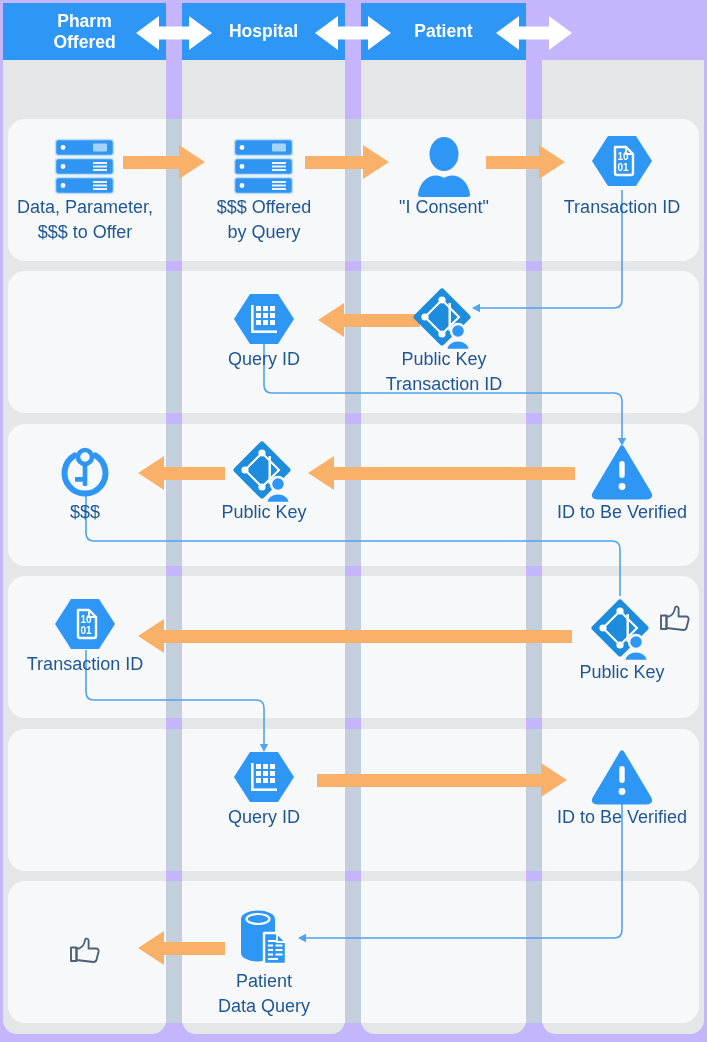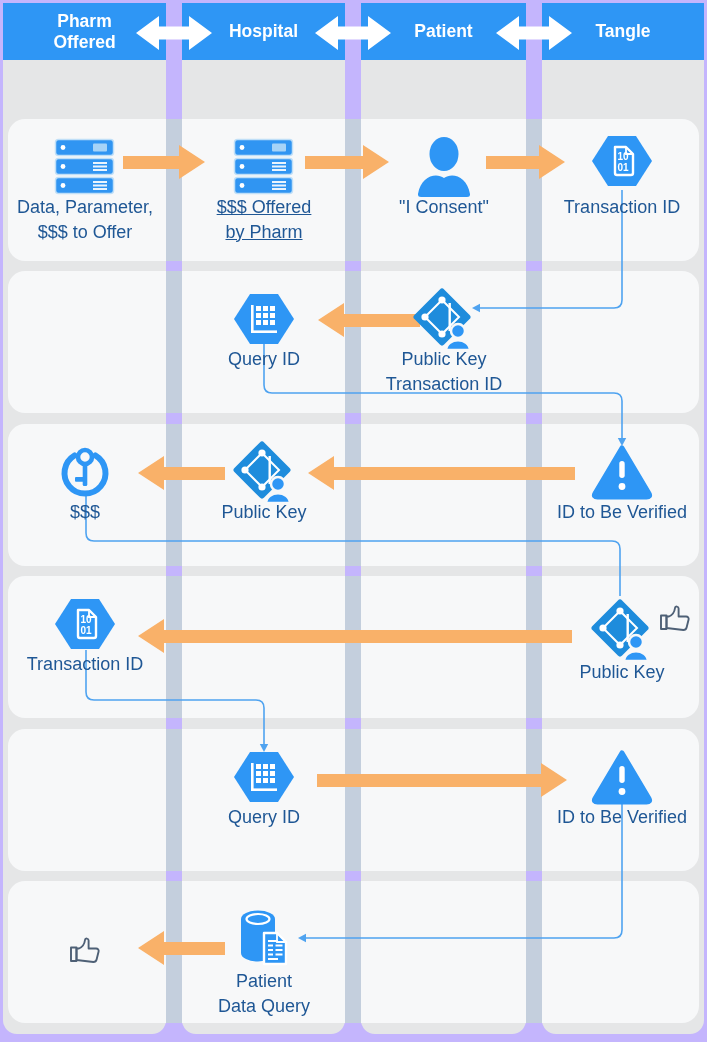--- a/index.html
+++ b/index.html
@@ -34,25 +34,20 @@
       </div>
     </div>
     <div class="hdr-cell" style="left: 182px; width: 163px; align-items: center;">
       <div class="hdr-label">
         <div>Hospital</div>
       </div>
     </div>
     <div class="hdr-cell" style="left: 361px; width: 165px;">
       <div class="hdr-label">
         <div>Patient</div>
-      </div>
-    </div>
-    <div class="hdr-cell" style="left: 542px; width: 162px;">
-      <div class="hdr-label">
-        <div>Tangle</div>
       </div>
     </div>
     <div class="hdr-arrow" style="left: 136px; top: 14px;"><svg width="76" height="38" viewBox="0 0 76 38">
     <polygon points="0,19 23,2 23,12.5 53,12.5 53,2 76,19 53,36 53,25.5 23,25.5 23,36" fill="#ffffff"></polygon>
   </svg></div>
     <div class="hdr-arrow" style="left: 315px; top: 14px;"><svg width="76" height="38" viewBox="0 0 76 38">
     <polygon points="0,19 23,2 23,12.5 53,12.5 53,2 76,19 53,36 53,25.5 23,25.5 23,36" fill="#ffffff"></polygon>
   </svg></div>
     <div class="hdr-arrow" style="left: 496px; top: 14px;"><svg width="76" height="38" viewBox="0 0 76 38">
     <polygon points="0,19 23,2 23,12.5 53,12.5 53,2 76,19 53,36 53,25.5 23,25.5 23,36" fill="#ffffff"></polygon>
@@ -145,23 +140,23 @@
       <circle cx="9" cy="28.5" r="2.4" fill="#fff"></circle>
       <rect x="39" y="24" width="14" height="2" fill="#EAF4FD"></rect>
           <rect x="39" y="27.5" width="14" height="2" fill="#EAF4FD"></rect>
           <rect x="39" y="31" width="14" height="2" fill="#EAF4FD"></rect>
       <rect x="1.5" y="39.5" width="58" height="16" rx="3" fill="#3095F2" stroke="#BFDFF8" stroke-width="1.5"></rect>
       <circle cx="9" cy="47.5" r="2.4" fill="#fff"></circle>
       <rect x="39" y="43" width="14" height="2" fill="#EAF4FD"></rect>
           <rect x="39" y="46.5" width="14" height="2" fill="#EAF4FD"></rect>
           <rect x="39" y="50" width="14" height="2" fill="#EAF4FD"></rect>
   </svg></div>
-    <div class="label" style="left: 264px; top: 195px; text-decoration: underline;">
+    <div class="label" style="left: 264px; top: 195px;">
       <div>$$$ Offered</div>
-      <div>by Pharm</div>
+      <div>by Query</div>
     </div>
     <div class="icon" style="left: 444px; top: 167px;"><svg width="58" height="62" viewBox="0 0 58 62">
     <ellipse cx="29" cy="18" rx="14.5" ry="17" fill="#2E96F5"></ellipse>
     <path d="M3,58 C6,40 21,36 29,42 C37,36 52,40 55,58 L55,58.5 Q55,61 52,61 H6 Q3,61 3,58.5 Z" fill="#2E96F5"></path>
   </svg></div>
     <div class="label" style="left: 444px; top: 195px;">
       <div>"I Consent"</div>
     </div>
     <div class="icon" style="left: 622px; top: 161px;"><svg width="60" height="56" viewBox="0 0 60 56">
     <polygon points="0,28 16,3 44,3 60,28 44,53 16,53" fill="#2E96F5"></polygon>

